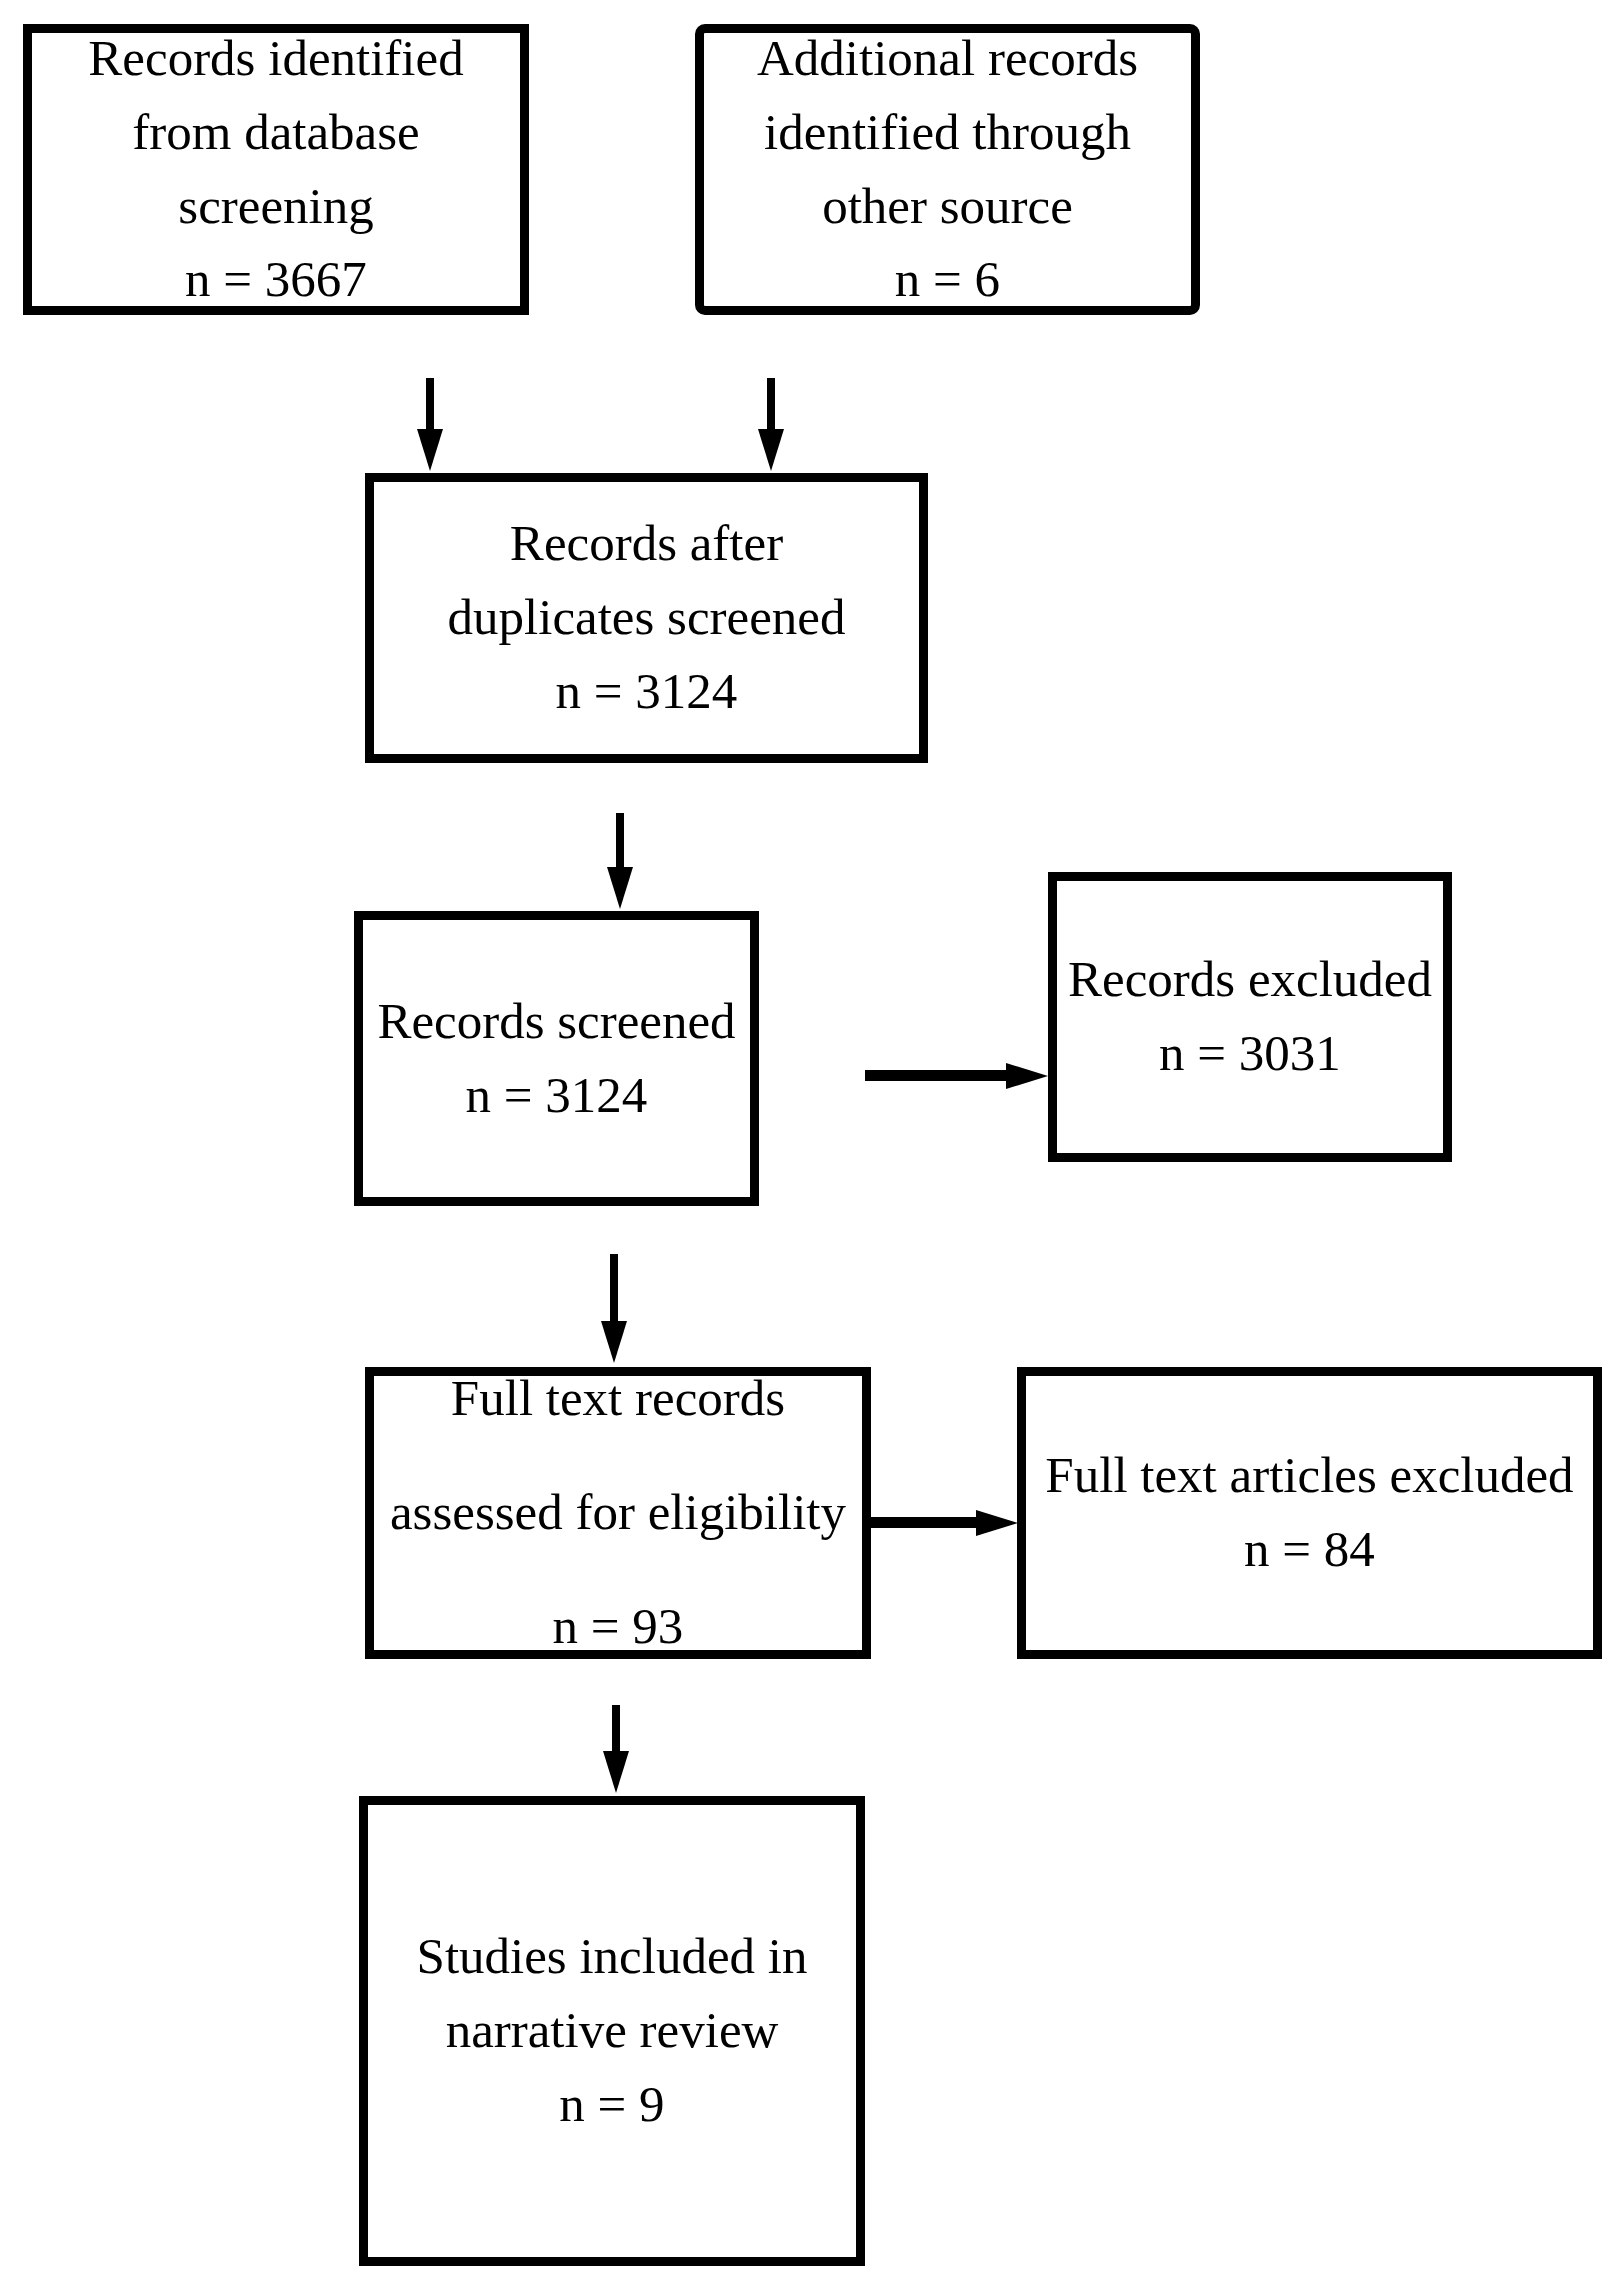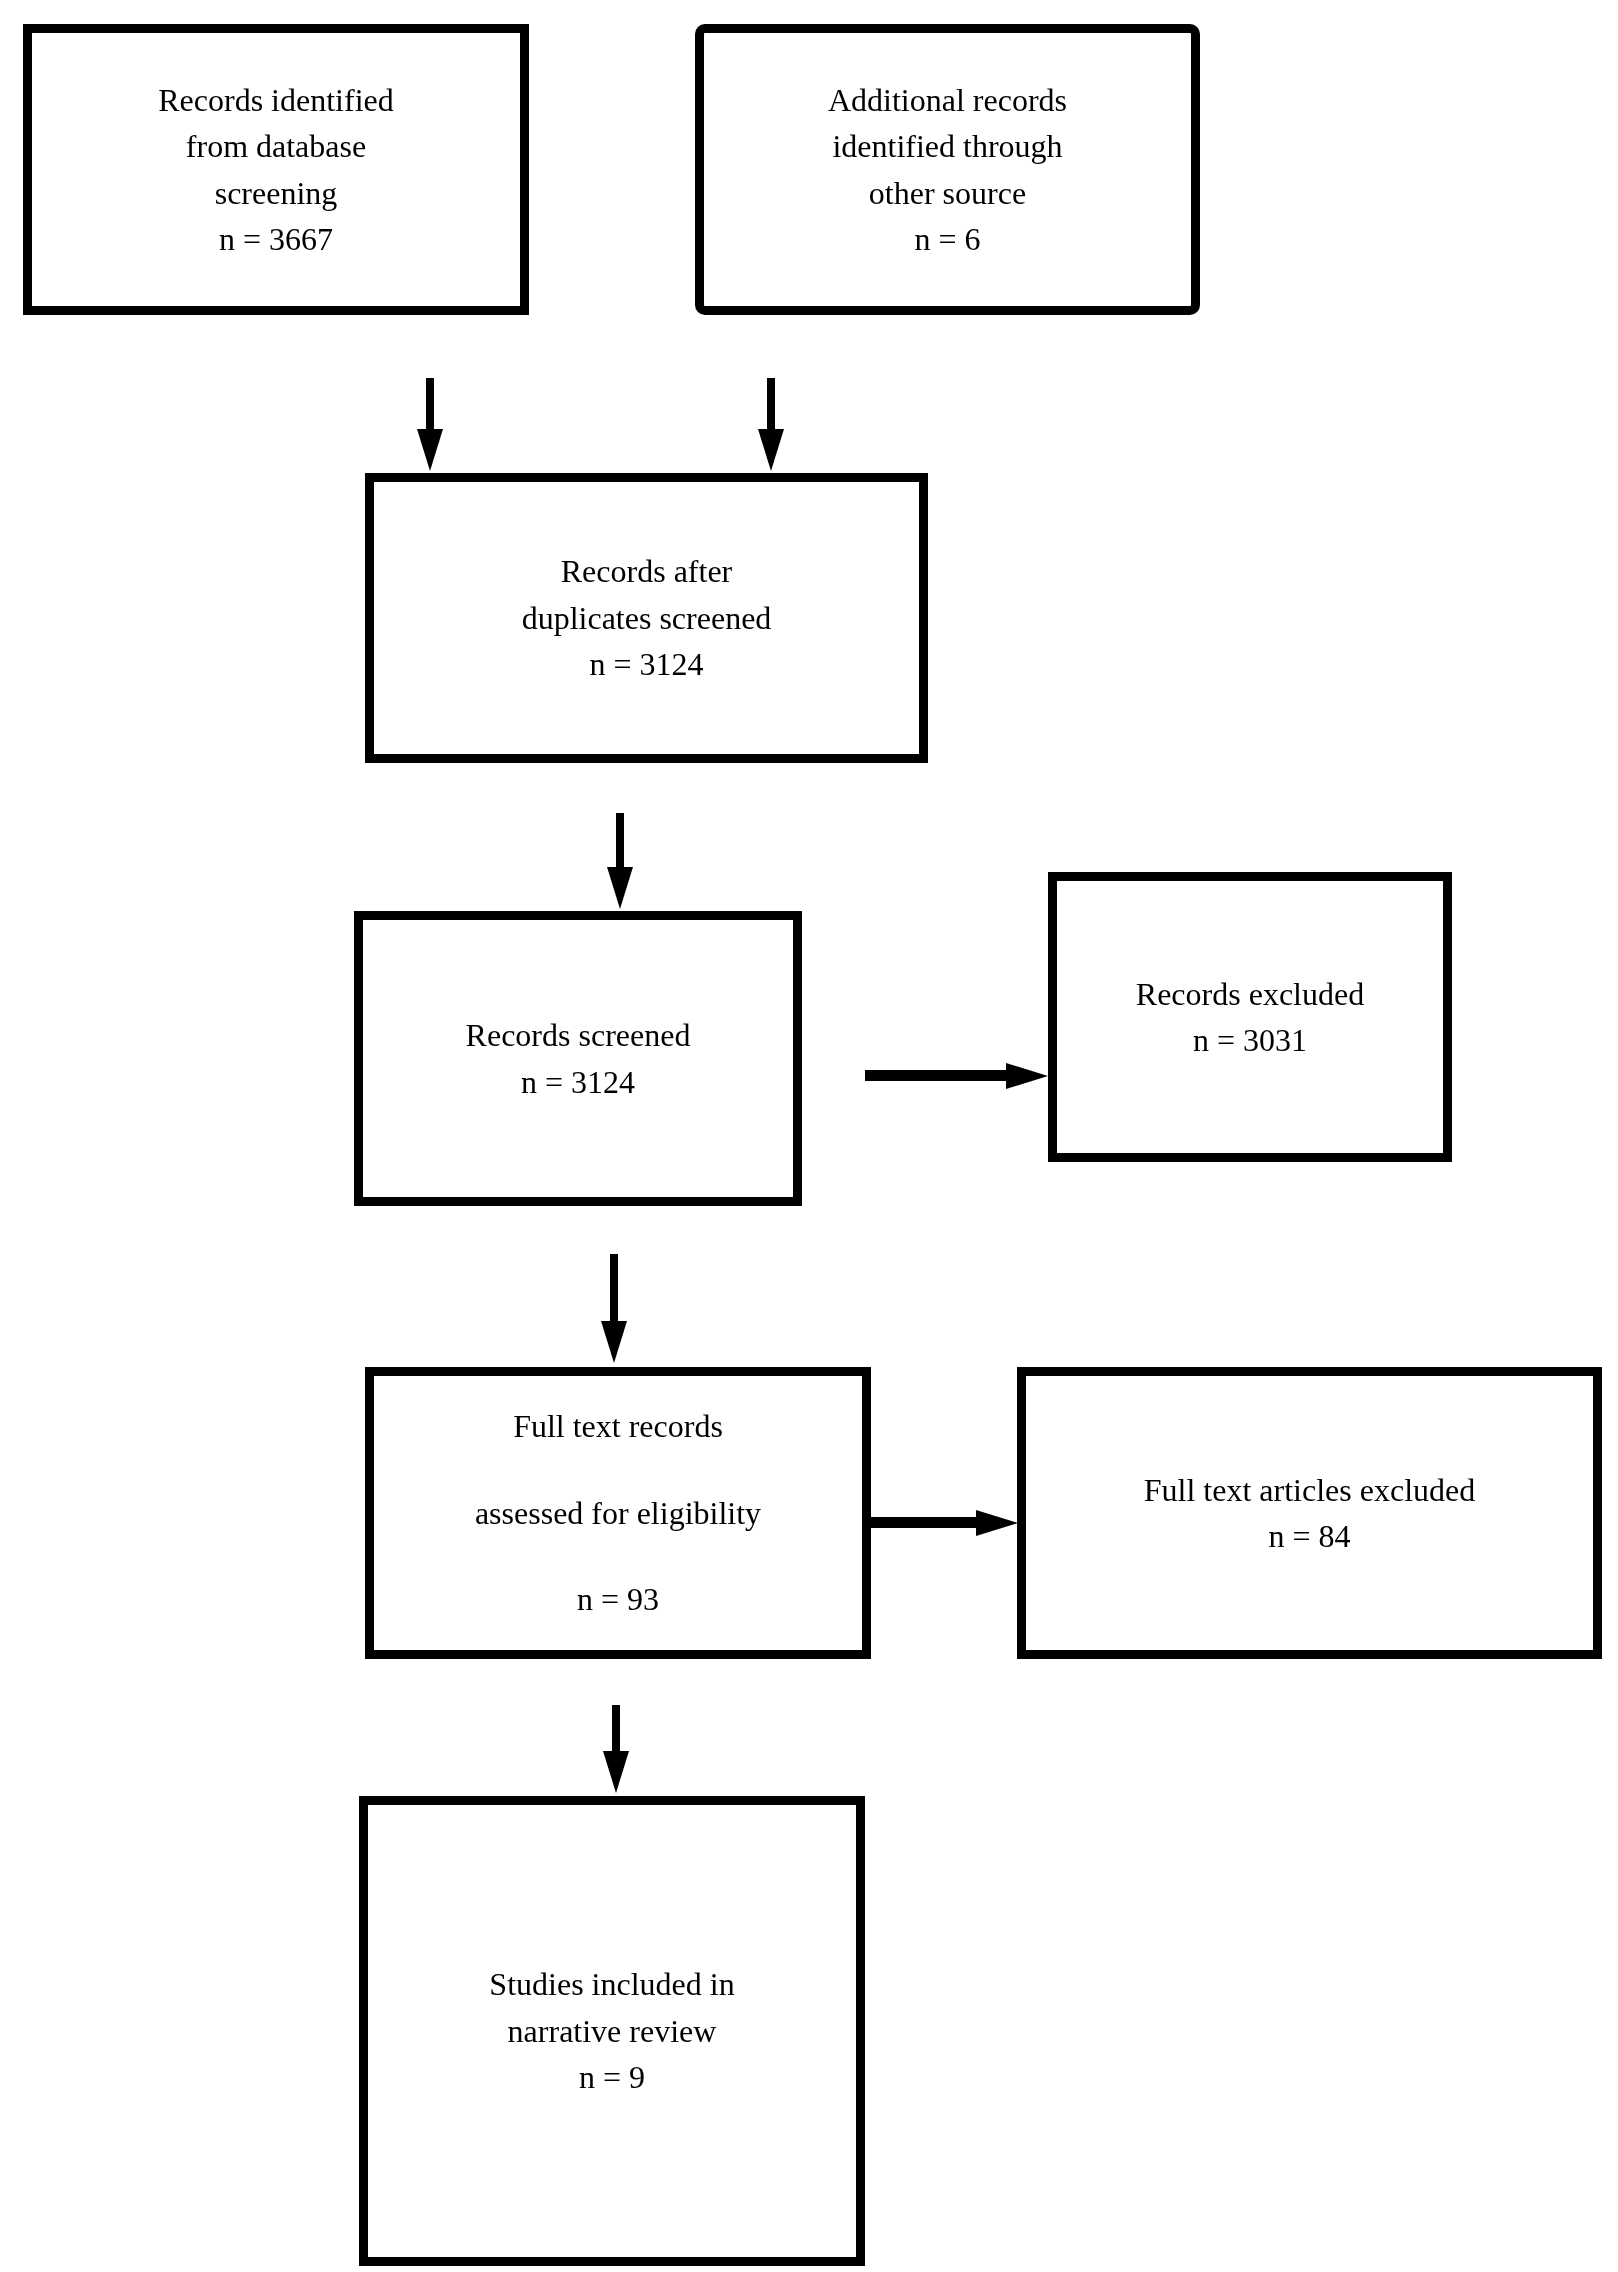--- a/index.html
+++ b/index.html
@@ -24,21 +24,21 @@
     position: absolute;
     box-sizing: border-box;
     border: 9.8px solid #000000;
     background: #ffffff;
     display: flex;
     flex-direction: column;
     justify-content: center;
     align-items: center;
     text-align: center;
     font-family: "Liberation Serif", "DejaVu Serif", serif;
-    font-size: 32px;
+    font-size: 51px;
     line-height: 1.45;
     color: #000000;
   }
   .box .line {
     display: block;
     white-space: nowrap;
   }
   
   .varrow {
     position: absolute;
@@ -77,21 +77,21 @@
     height: 0;
     border-top: 13.8px solid transparent;
     border-bottom: 13.8px solid transparent;
     border-left: 42px solid #000000;
   }
 
   
   #box-identified   { left: 23px;   top: 24px;   width: 506px; height: 291px; }
   #box-additional   { left: 695px; top: 24px;   width: 505px; height: 291px; border-radius: 10px; }
   #box-duplicates   { left: 365px;  top: 473px;  width: 563px; height: 290px; }
-  #box-screened     { left: 354px;  top: 911px; width: 448px; height: 295px; }
+  #box-screened     { left: 354px;  top: 911px; width: 405px; height: 295px; }
   #box-excluded     { left: 1048px; top: 872px; width: 404px; height: 290px; align-items: center; }
   #box-fulltext     { left: 365px;  top: 1367px; width: 506px; height: 292px; gap: 40px; }
   #box-ft-excluded  { left: 1017px; top: 1367px; width: 585px; height: 292px; }
   #box-included     { left: 359px;  top: 1796px; width: 506px; height: 470px; }
 
   
   #arrow-db-down      { left: 416px;  top: 378px;  height: 93px; }
   #arrow-other-down   { left: 757px; top: 378px;  height: 93px; }
   #arrow-dup-down     { left: 606px; top: 813px; height: 96px; }
   #arrow-screen-down  { left: 600px; top: 1254px; height: 109px; }

